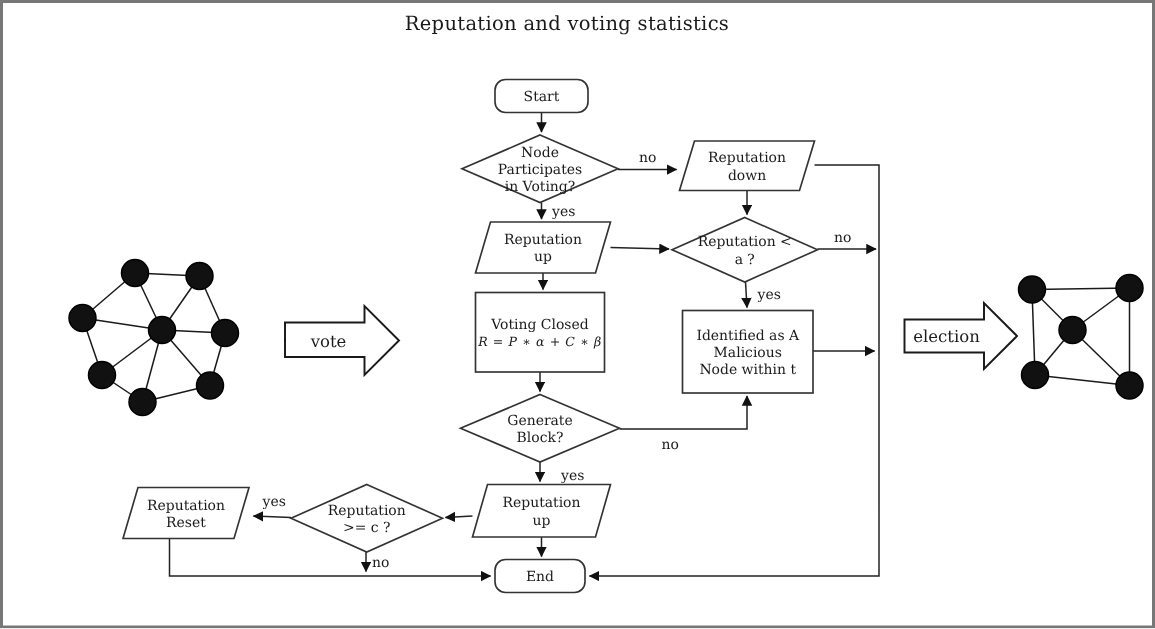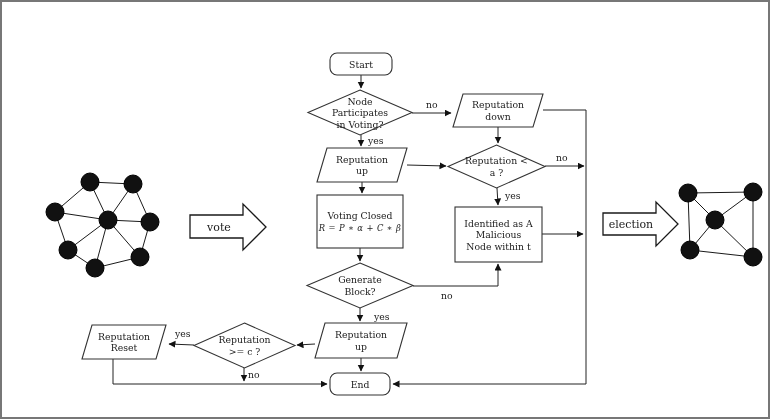--- a/index.html
+++ b/index.html
@@ -112,13 +112,14 @@
         <circle cx="753" cy="192" r="9" fill="#111111" stroke="#000" stroke-width="1"></circle>
         <circle cx="715" cy="220" r="9" fill="#111111" stroke="#000" stroke-width="1"></circle>
         <circle cx="690" cy="250" r="9" fill="#111111" stroke="#000" stroke-width="1"></circle>
         <circle cx="753" cy="257" r="9" fill="#111111" stroke="#000" stroke-width="1"></circle>
       </g>
       <polygon points="190,215 243,215 243,204 266,227 243,250 243,238 190,238" fill="#fff" stroke="#1a1a1a" stroke-width="1.3"></polygon>
       <text x="219" y="231" class="btxt">vote</text>
       <polygon points="603,213 656,213 656,202 678,224 656,246 656,235 603,235" fill="#fff" stroke="#1a1a1a" stroke-width="1.3"></polygon>
       <text x="631" y="228" class="btxt">election</text>
     </svg>
+  <div class="title">Reputation and voting statistics</div>
 </div>
 
 </body></html>

